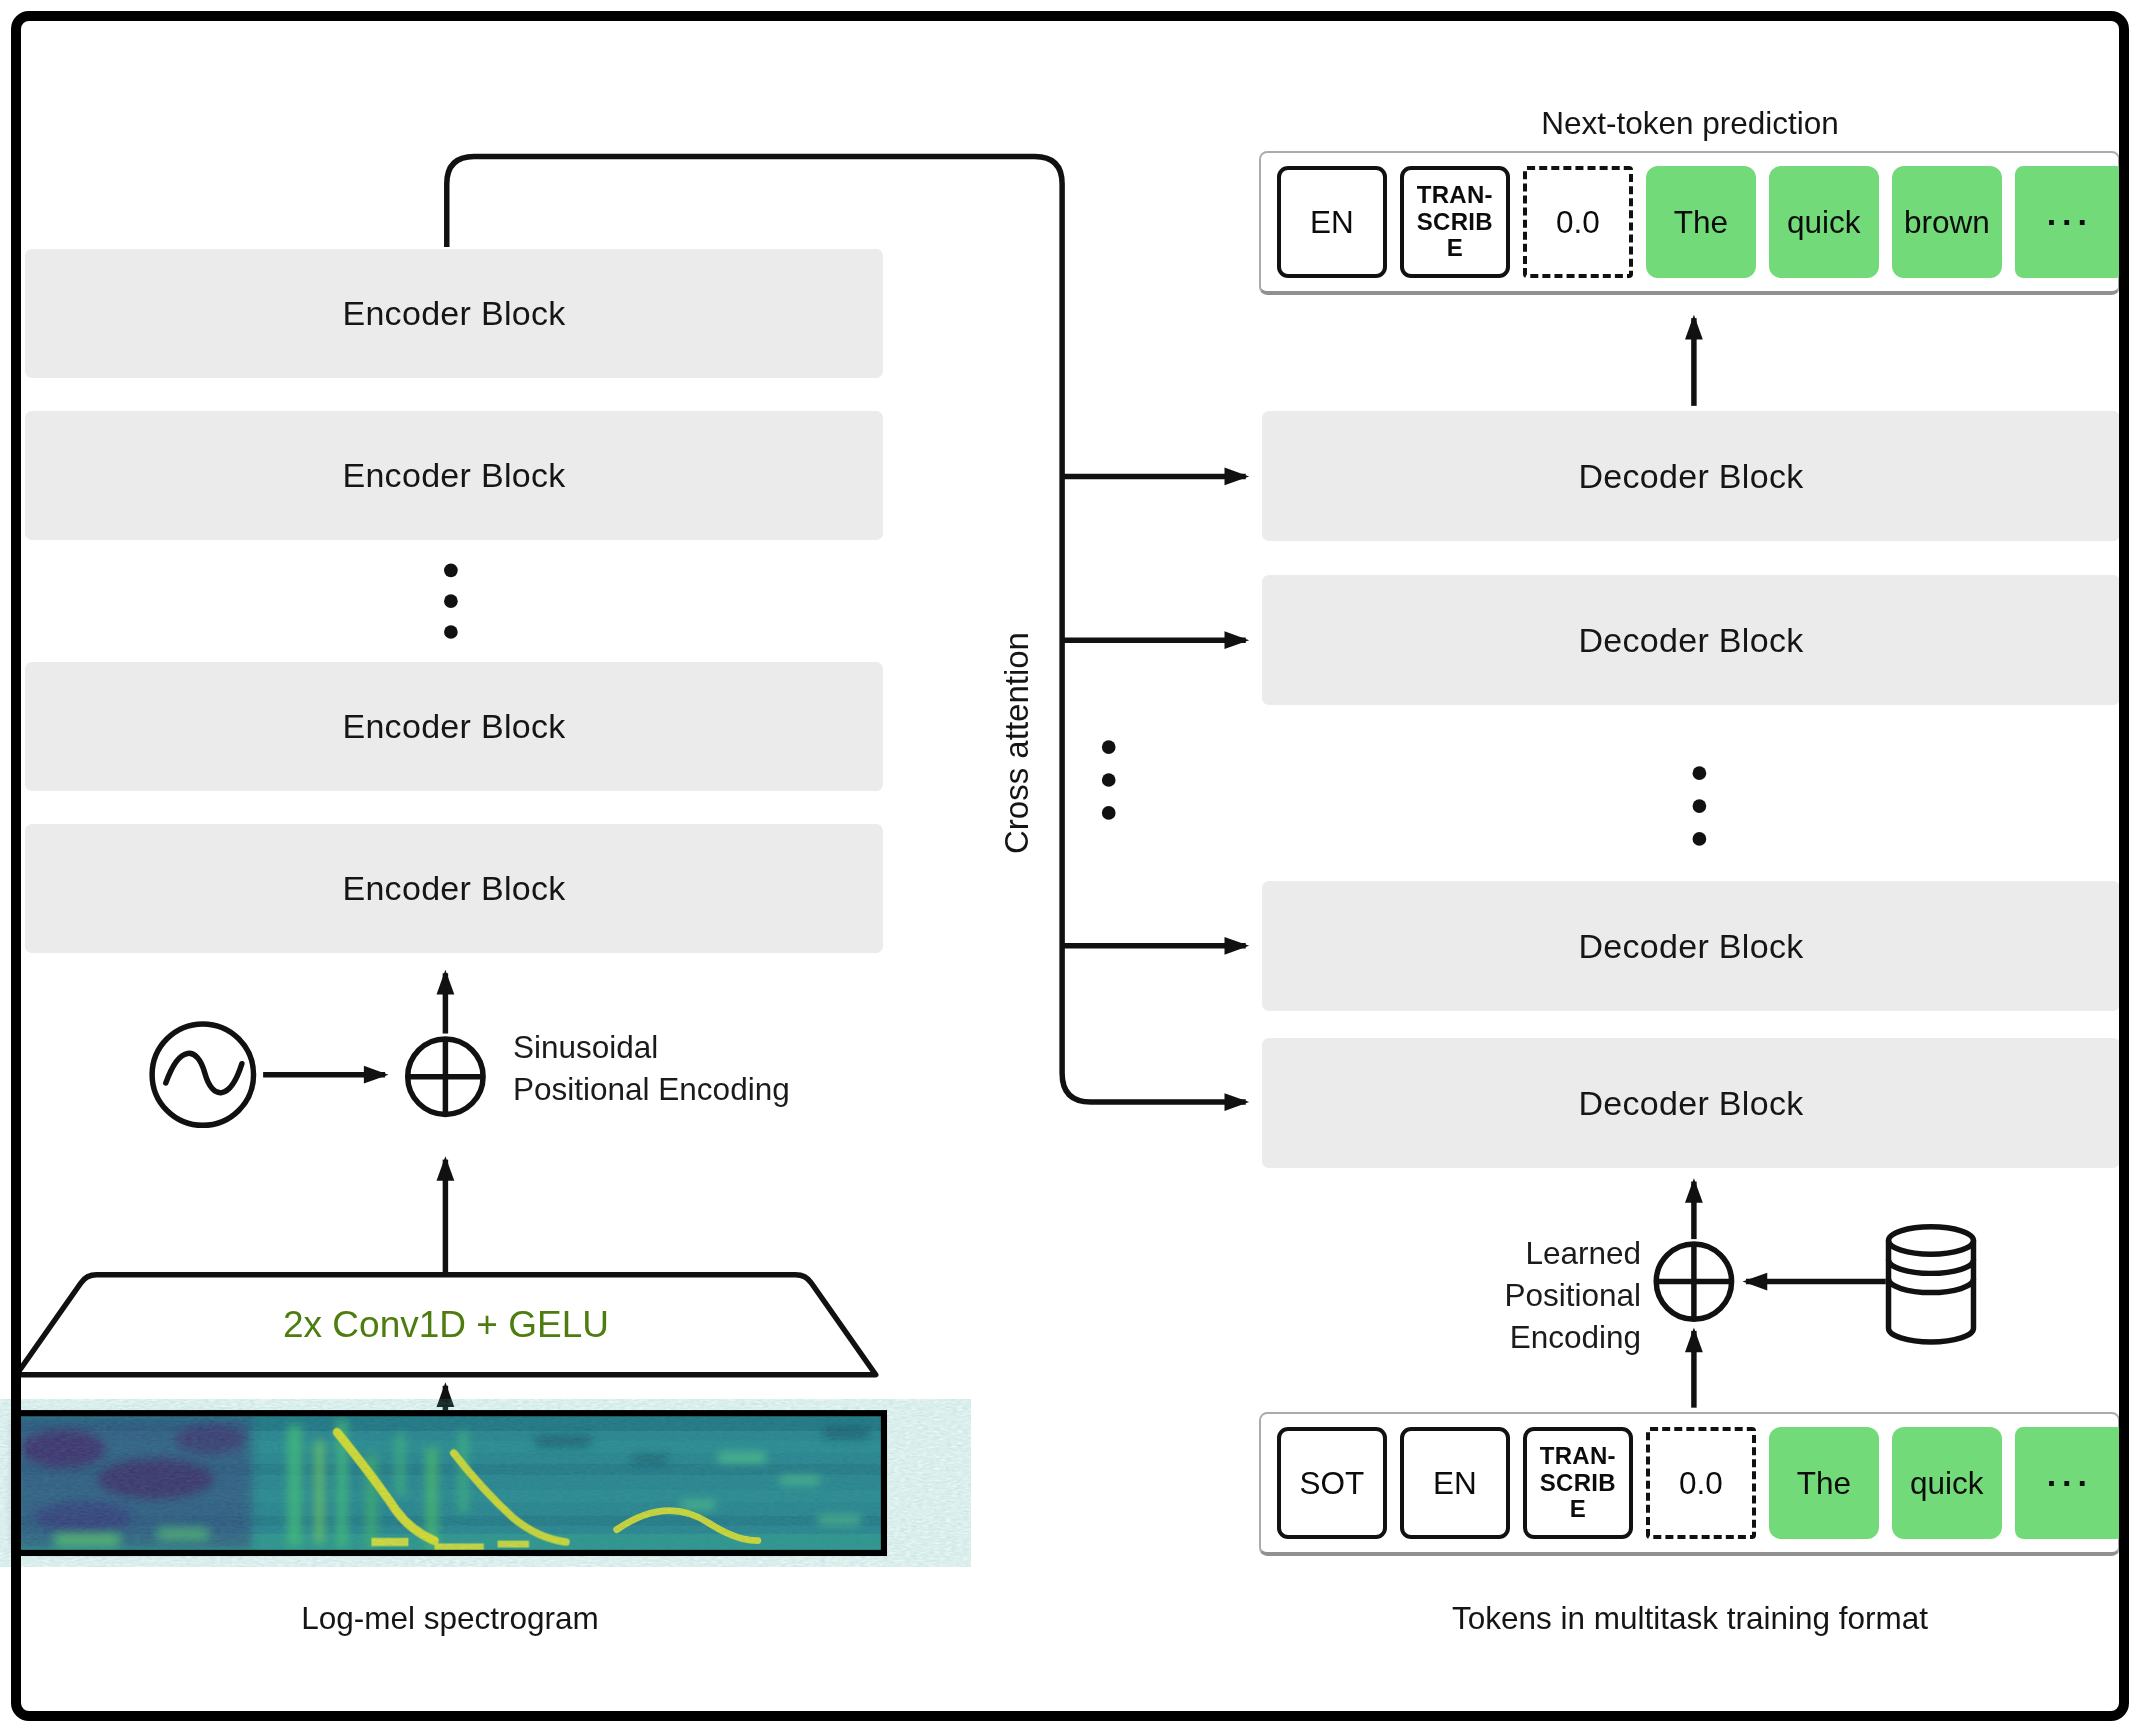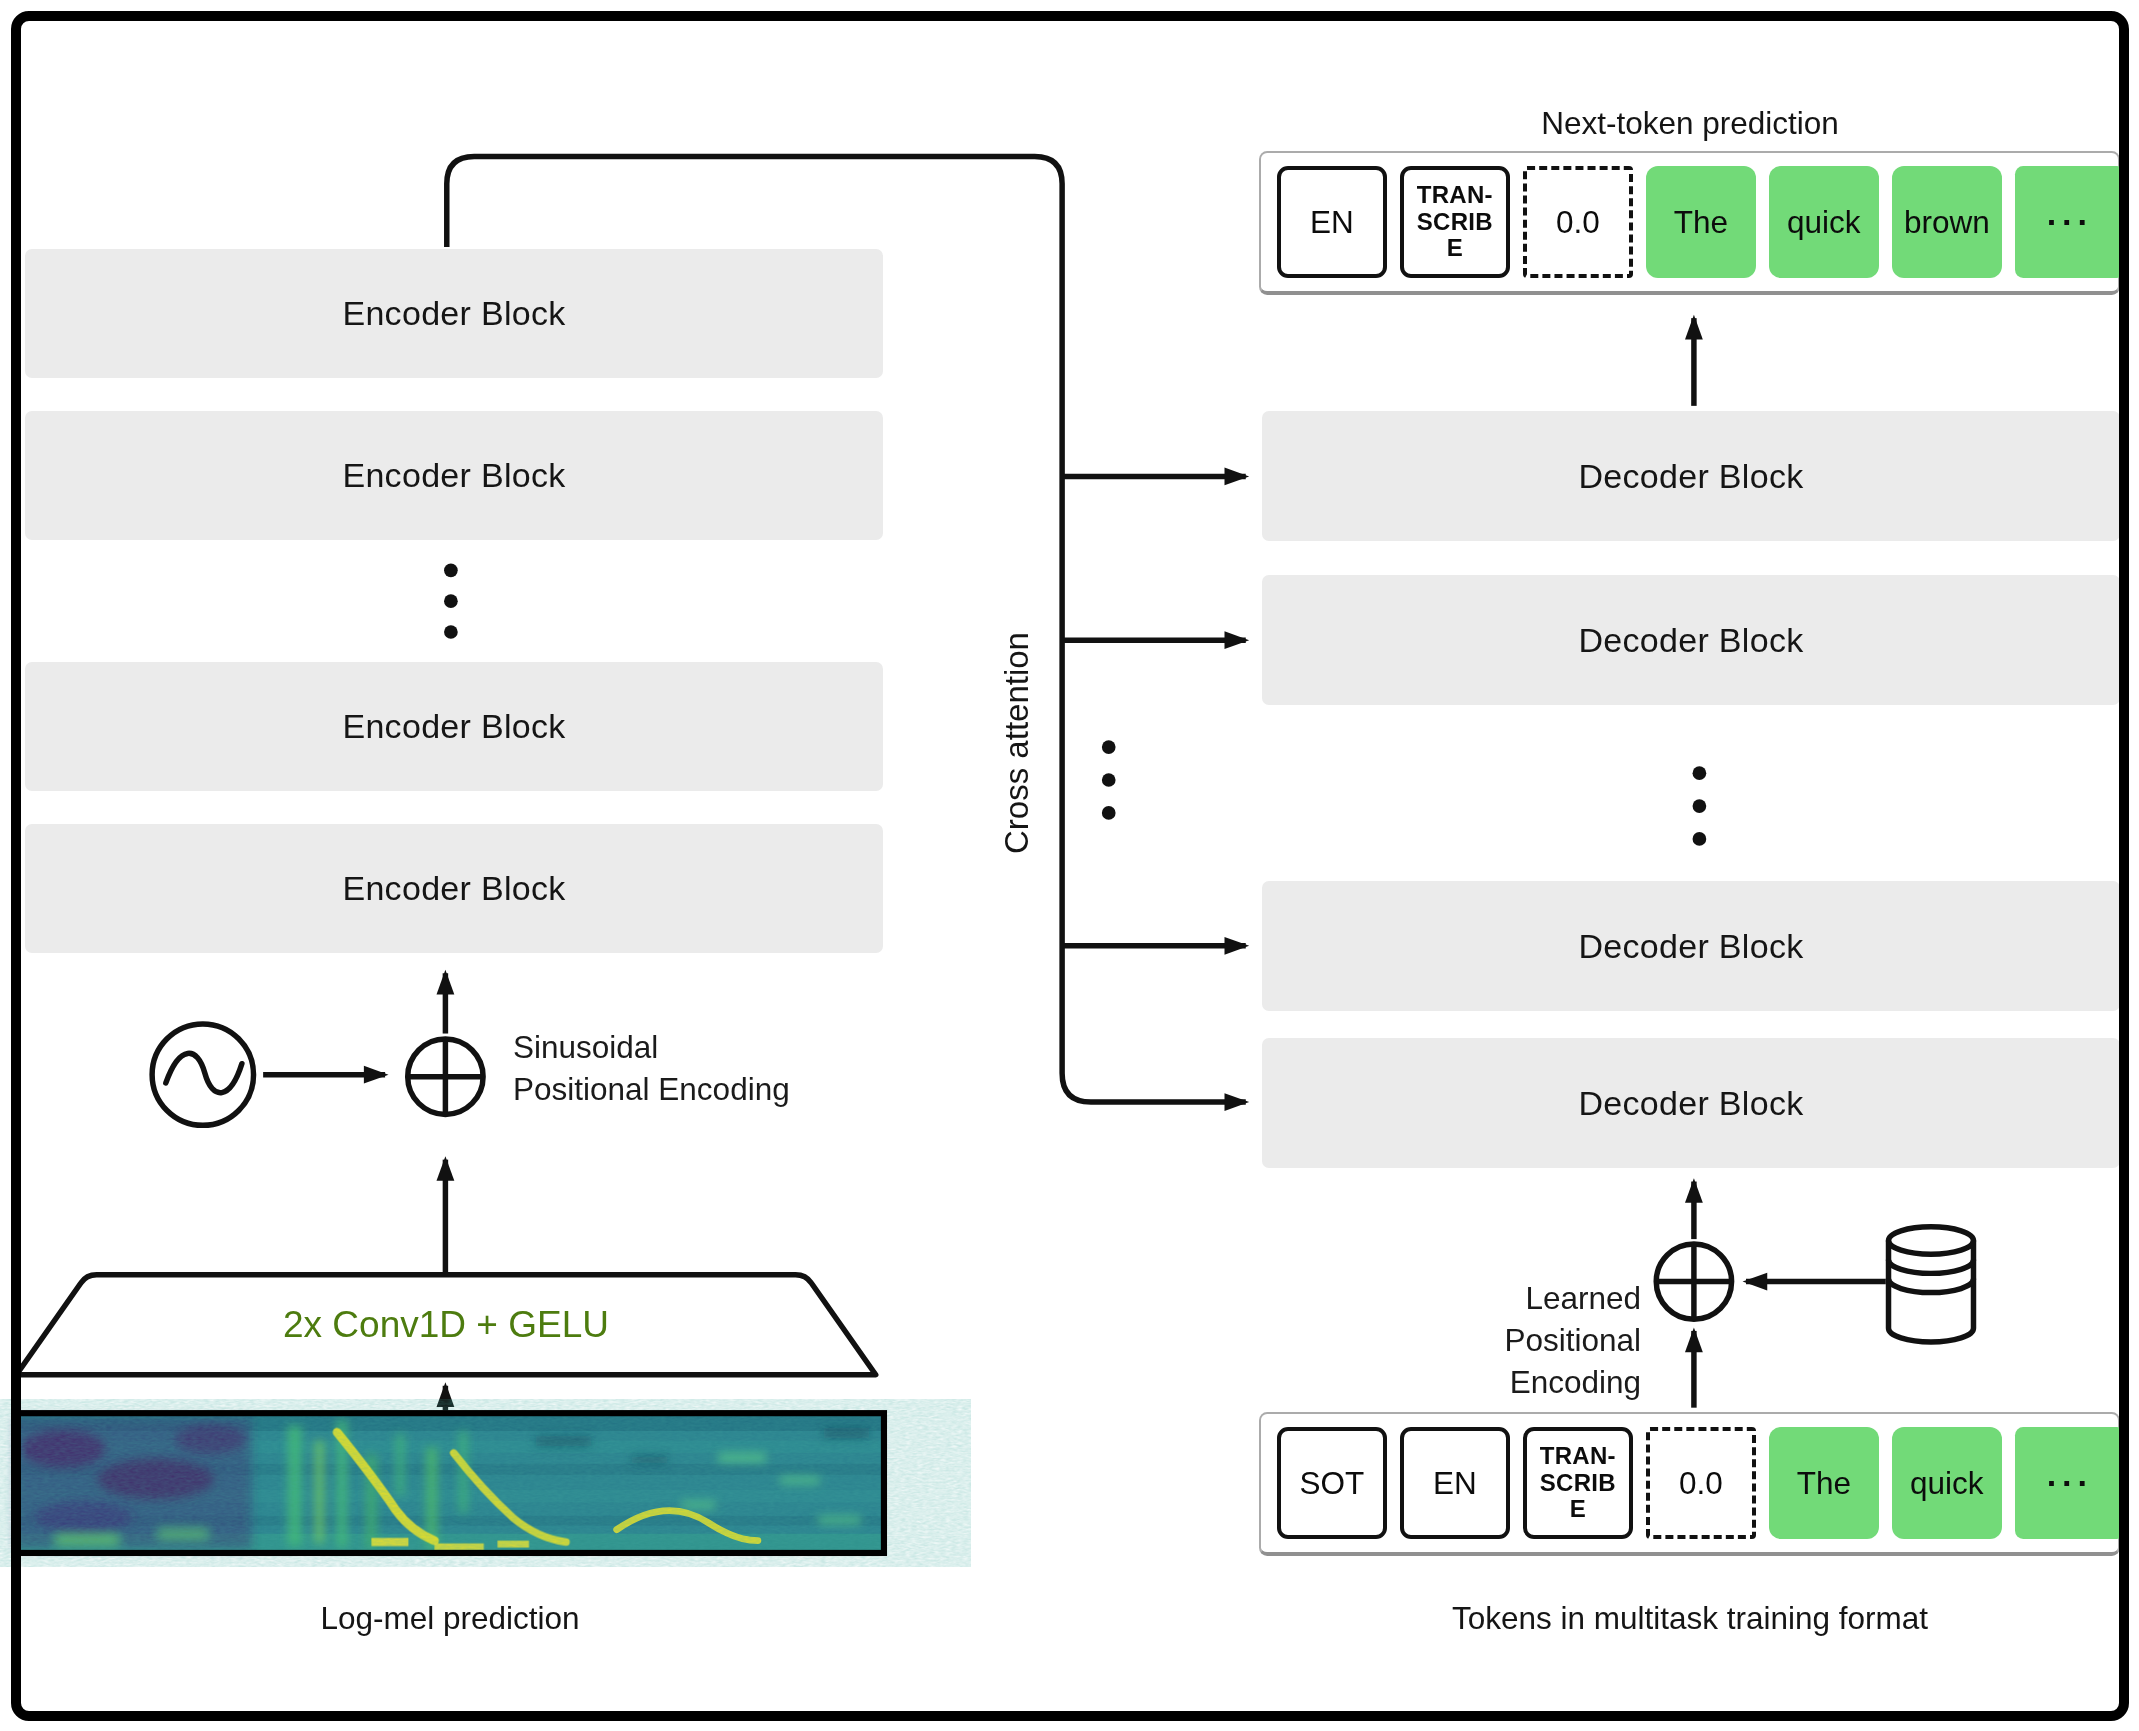--- a/index.html
+++ b/index.html
@@ -171,28 +171,28 @@
   <div class="block dec" style="top:881px;height:130px;">Decoder Block</div>
   <div class="block dec" style="top:1038px;height:130px;">Decoder Block</div>
 
   <div class="cross-att">Cross attention</div>
 
   <div class="small-note" style="left:513px;top:1026px;">
     <div>Sinusoidal</div>
     <div>Positional Encoding</div>
   </div>
 
-  <div class="small-note" style="left:1367px;top:1277px;width:274px;text-align:right;">
+  <div class="small-note" style="left:1367px;top:1232px;width:274px;text-align:right;">
     <div>Learned</div>
     <div>Positional Encoding</div>
   </div>
 
   <div class="trap-label">2x Conv1D + GELU</div>
 
-  <div class="caption" style="left:450px;top:1618px;">Log-mel prediction</div>
+  <div class="caption" style="left:450px;top:1618px;">Log-mel spectrogram</div>
   <div class="caption" style="left:1690px;top:123px;">Next-token prediction</div>
   <div class="caption" style="left:1690px;top:1618px;">Tokens in multitask training format</div>
 
   <div class="token-row row-top">
     <div class="token solid">EN</div>
     <div class="token solid-small">TRAN-SCRIBE</div>
     <div class="token dashed">0.0</div>
     <div class="token green">The</div>
     <div class="token green">quick</div>
     <div class="token green">brown</div>

